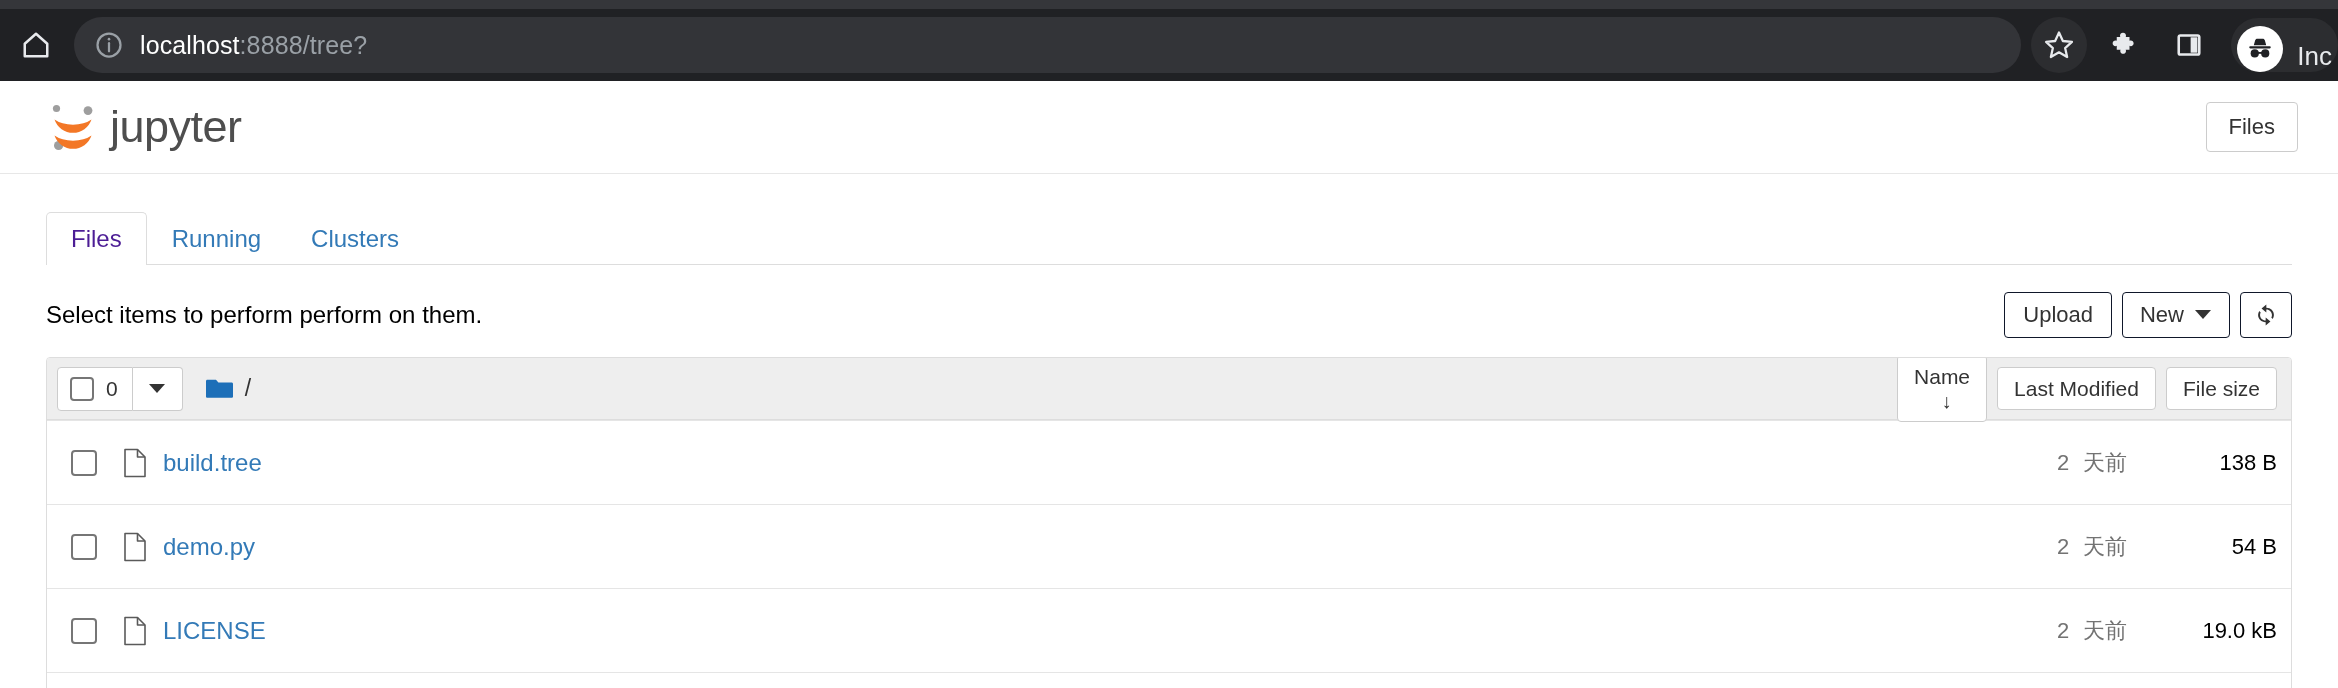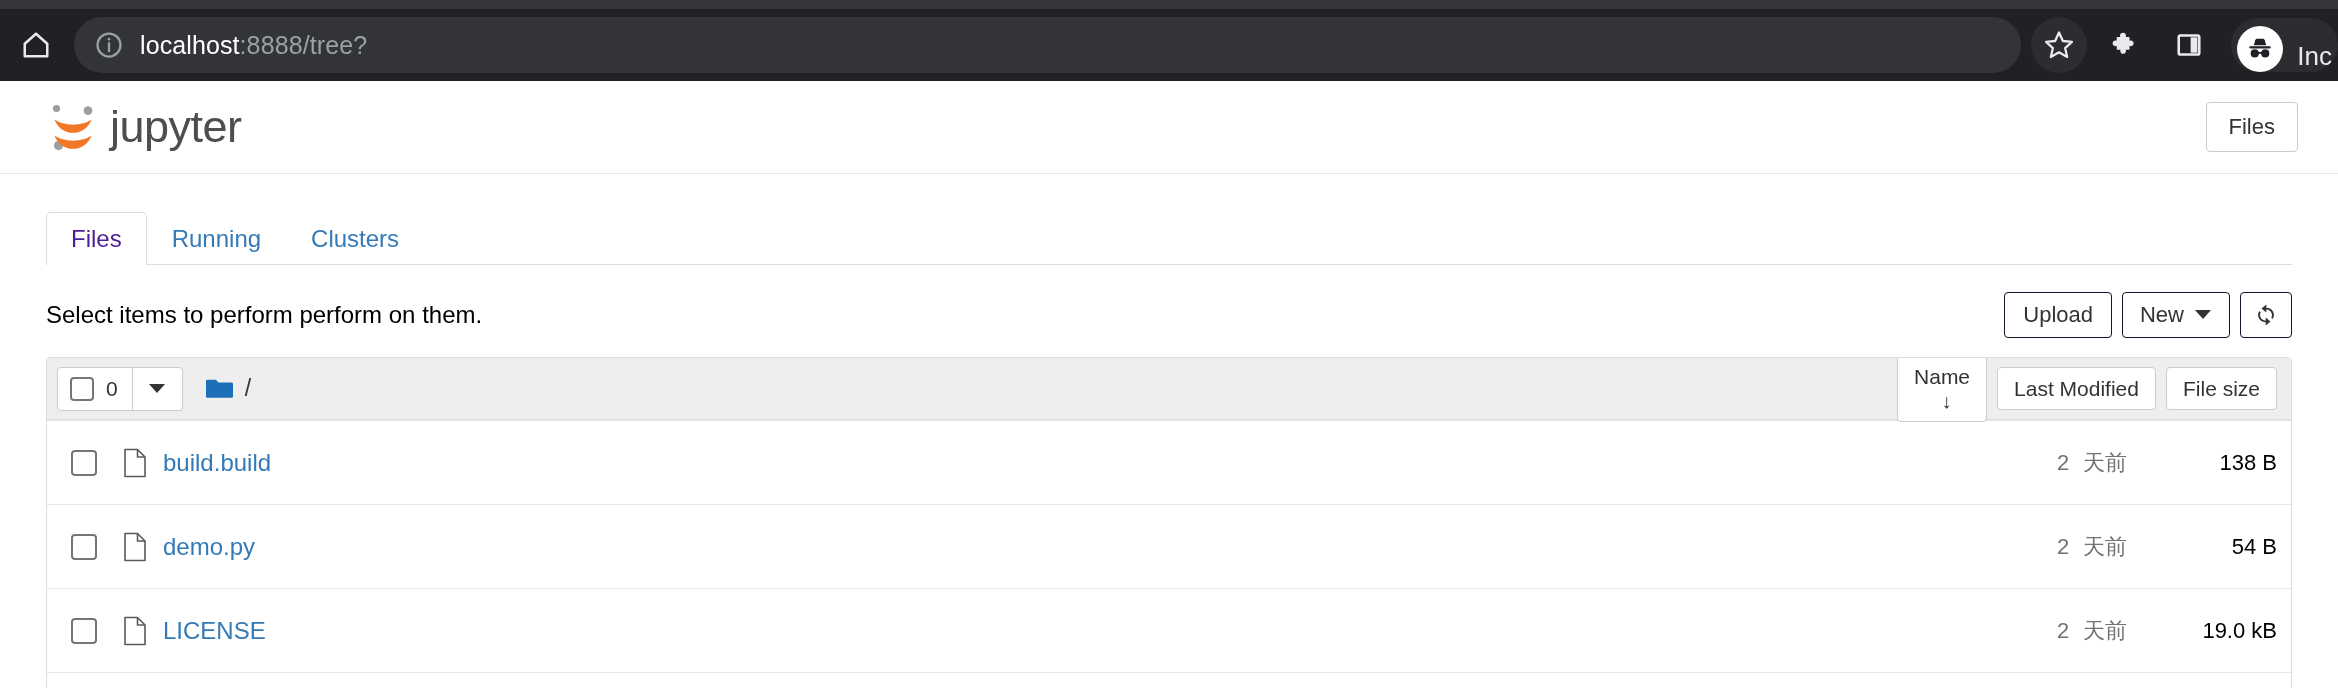--- a/index.html
+++ b/index.html
@@ -489,21 +489,21 @@
     </div>
 
     <div class="file-row">
       <span class="row-checkbox"></span>
       <span class="file-icon">
         <svg width="24" height="30" viewBox="0 0 24 30" fill="none" stroke="#5a5a5a" stroke-width="1.6">
           <path d="M2 1.5 H14.5 L22 9 V28.5 H2 Z" stroke-linejoin="round"></path>
           <path d="M14.5 1.5 V9 H22" stroke-linejoin="round"></path>
         </svg>
       </span>
-      <span class="file-name">build.build</span>
+      <span class="file-name">build.tree</span>
       <span class="row-spacer"></span>
       <span class="file-modified">2 天前</span>
       <span class="file-size">138 B</span>
     </div>
 
     <div class="file-row">
       <span class="row-checkbox"></span>
       <span class="file-icon">
         <svg width="24" height="30" viewBox="0 0 24 30" fill="none" stroke="#5a5a5a" stroke-width="1.6">
           <path d="M2 1.5 H14.5 L22 9 V28.5 H2 Z" stroke-linejoin="round"></path>

